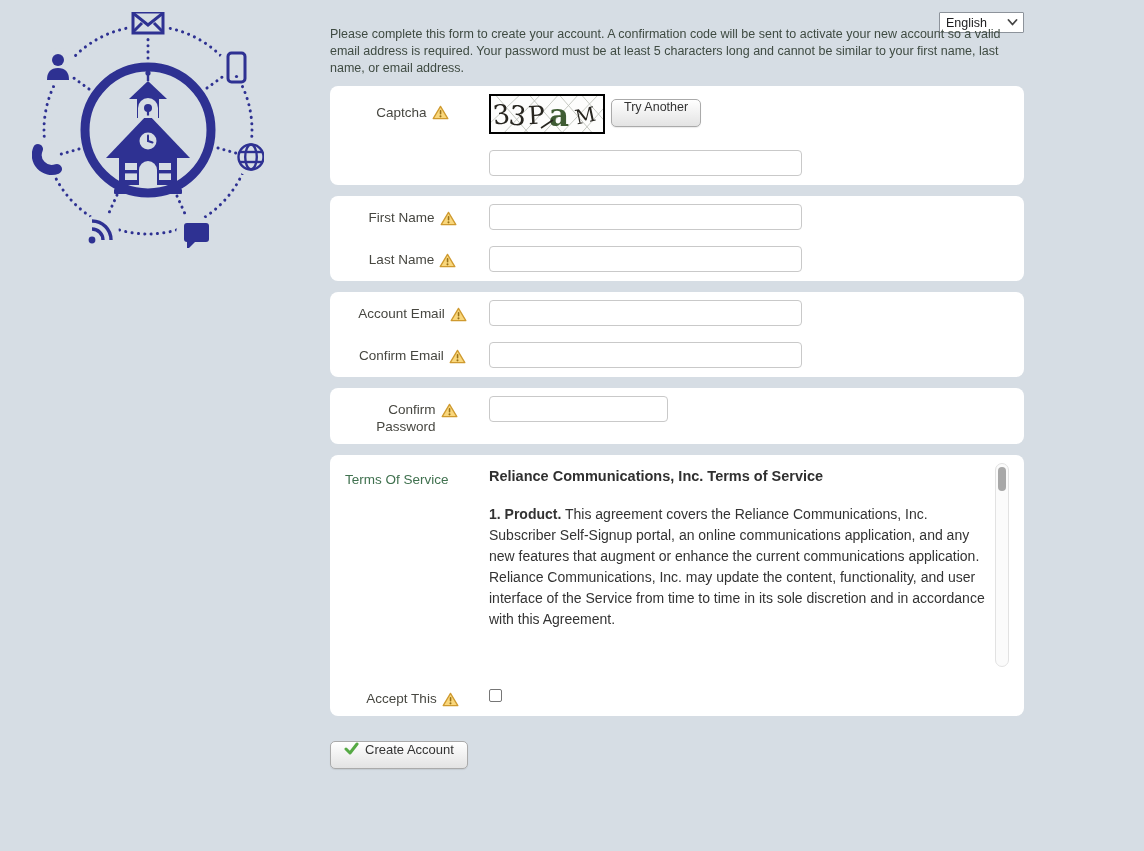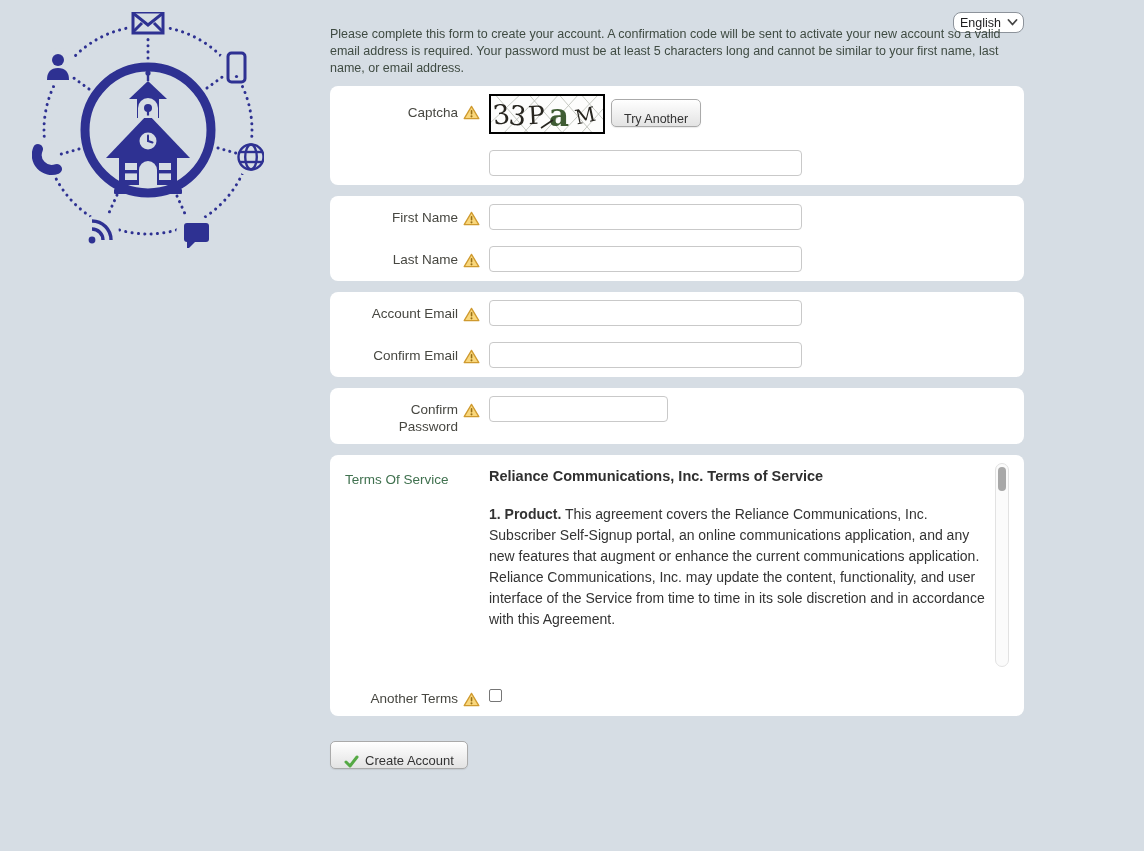--- a/index.html
+++ b/index.html
@@ -8,22 +8,22 @@
     position:relative;
     background:#d6dde4;
     font-family:"Liberation Sans", sans-serif;
     overflow:hidden;
   }
 
   
   .lang-select {
     position:absolute; top:12px; right:120px;
     height:21px; min-width:70px;
-    background:#fff; border:1px solid #8d939b; border-radius:8px;
-    display:flex; align-items:center; gap:6px;
+    background:#fff; border:1px solid #8d939b; border-radius:1px;
+    display:flex; align-items:center; gap:20px;
     padding:0 5px 0 6px;
     font-size:12.5px; color:#1d1d1f; cursor:default;
   }
   .lang-select svg { display:block; }
 
   
   .logo-wrap { position:absolute; left:32px; top:12px; width:232px; height:236px; }
 
   
   .main { position:absolute; left:330px; top:26px; width:694px; }
@@ -31,41 +31,41 @@
   .page-desc { font-size:12.5px; line-height:17px; color:#3f4b42; width:688px; margin-bottom:9px; }
 
   .card {
     background:#ffffff; border-radius:8px;
     padding:8px 15px 9px 15px; margin-bottom:11px;
   }
   .row { display:flex; align-items:flex-start; }
   .row + .row { margin-top:16px; }
   .label-cell {
     width:135px; flex:0 0 135px;
-    display:flex; justify-content:flex-end; align-items:flex-start;
+    display:flex; justify-content:center; align-items:flex-start;
     gap:5px; padding-top:5px;
   }
   .field-label { font-size:13.5px; color:#474741; line-height:17px; text-align:right; }
   .warn { flex:0 0 auto; margin-top:0; }
   .text-input {
     margin-left:9px; width:313px; height:26px;
     border:1px solid #c9c9c9; border-radius:4px;
     background:#fff; font-size:13px; color:#333; padding:0 7px; outline:none;
   }
   .text-input.short { width:179px; }
   .spacer { width:144px; flex:0 0 144px; }
 
   
   .captcha-row .label-cell { padding-top:10px; }
   .captcha-img { margin-left:9px; width:116px; height:40px; border:2px solid #000; background:#fdfdfc; }
   .captcha-img svg { display:block; }
   .btn {
     background:linear-gradient(#ffffff,#e3e3e3);
     border:1px solid #aaaaaa; border-radius:5px;
-    height:28px; display:inline-flex; align-items:flex-end; gap:6px;
+    height:28px; display:inline-flex; align-items:flex-start; gap:6px;
     padding:0 12px; font-size:12.5px; color:#333;
     font-family:"Liberation Sans", sans-serif;
     box-shadow:0 1px 1px rgba(0,0,0,0.08); cursor:pointer;
   }
   .try-btn { margin-left:6px; margin-top:5px; }
   .captcha-input-row { margin-top:5px; }
 
   
   .terms-label { color:#40714f; font-size:13.5px; line-height:17px; text-align:right; }
   .terms-box {
@@ -333,21 +333,21 @@
           <strong>1. Product.</strong>
           <span>This agreement covers the Reliance Communications, Inc. Subscriber Self-Signup portal, an online communications application, and any new features that augment or enhance the current communications application. Reliance Communications, Inc. may update the content, functionality, and user interface of the Service from time to time in its sole discretion and in accordance with this Agreement.</span>
         </p>
         <div class="scrollbar">
           <div class="scroll-thumb"></div>
         </div>
       </div>
     </div>
     <div class="row accept-row">
       <div class="label-cell">
-        <span class="field-label">Another Terms</span>
+        <span class="field-label">Accept This</span>
         <svg class="warn" width="17" height="15" viewBox="0 0 18 16" style="margin-top:2px;">
           <path d="M9 1.5 L16.8 14.5 H1.2 Z" fill="#f9d77c" stroke="#cf9a2f" stroke-width="1.4" stroke-linejoin="round"></path>
           <rect x="8.2" y="5.3" width="1.7" height="4.7" rx="0.8" fill="#9a7217"></rect>
             <circle cx="9" cy="12.1" r="1.1" fill="#9a7217"></circle>
         </svg>
       </div>
       <div class="checkbox"></div>
     </div>
   </div>
 

